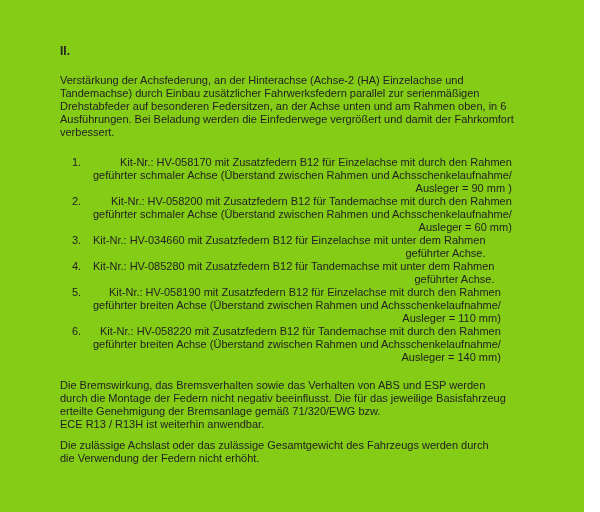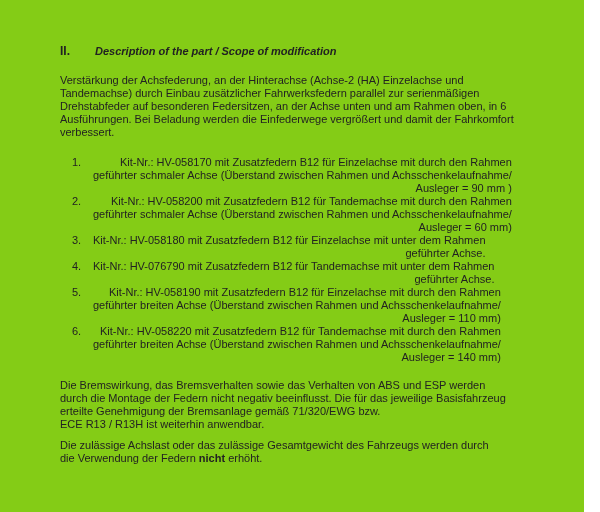--- a/index.html
+++ b/index.html
@@ -65,32 +65,31 @@
   }
   .kit-num {
     width: 21px;
     flex-shrink: 0;
   }
   .kit-text {
     white-space: pre-line;
     text-align: right;
   }
   .bold-word {
-    font-weight: bold;
+    font-weight: normal;
   }
 </style>
 </head>
 <body>
 
 <div class="page">
 
   <div class="heading">
     <div class="heading-num">II.</div>
     <div class="heading-body">
-      <div class="heading-subtitle">Description of the part / Scope of modification</div>
     </div>
   </div>
 
   <p class="para">Verstärkung der Achsfederung, an der Hinterachse (Achse-2 (HA) Einzelachse und
 Tandemachse) durch Einbau zusätzlicher Fahrwerksfedern parallel zur serienmäßigen
 Drehstabfeder auf besonderen Federsitzen, an der Achse unten und am Rahmen oben, in 6
 Ausführungen. Bei Beladung werden die Einfederwege vergrößert und damit der Fahrkomfort
 verbessert.</p>
 
   <ol class="kit-list">
@@ -101,26 +100,26 @@
 Ausleger = 90 mm )</span>
     </li>
     <li class="kit-item">
       <span class="kit-num">2.</span>
       <span class="kit-text">Kit-Nr.: HV-058200 mit Zusatzfedern B12 für Tandemachse mit durch den Rahmen
 geführter schmaler Achse (Überstand zwischen Rahmen und Achsschenkelaufnahme/
 Ausleger = 60 mm)</span>
     </li>
     <li class="kit-item">
       <span class="kit-num">3.</span>
-      <span class="kit-text">Kit-Nr.: HV-058180 mit Zusatzfedern B12 für Einzelachse mit unter dem Rahmen
+      <span class="kit-text">Kit-Nr.: HV-034660 mit Zusatzfedern B12 für Einzelachse mit unter dem Rahmen
 geführter Achse.</span>
     </li>
     <li class="kit-item">
       <span class="kit-num">4.</span>
-      <span class="kit-text">Kit-Nr.: HV-076790 mit Zusatzfedern B12 für Tandemachse mit unter dem Rahmen
+      <span class="kit-text">Kit-Nr.: HV-085280 mit Zusatzfedern B12 für Tandemachse mit unter dem Rahmen
 geführter Achse.</span>
     </li>
     <li class="kit-item">
       <span class="kit-num">5.</span>
       <span class="kit-text">Kit-Nr.: HV-058190 mit Zusatzfedern B12 für Einzelachse mit durch den Rahmen
 geführter breiten Achse (Überstand zwischen Rahmen und Achsschenkelaufnahme/
 Ausleger = 110 mm)</span>
     </li>
     <li class="kit-item">
       <span class="kit-num">6.</span>

